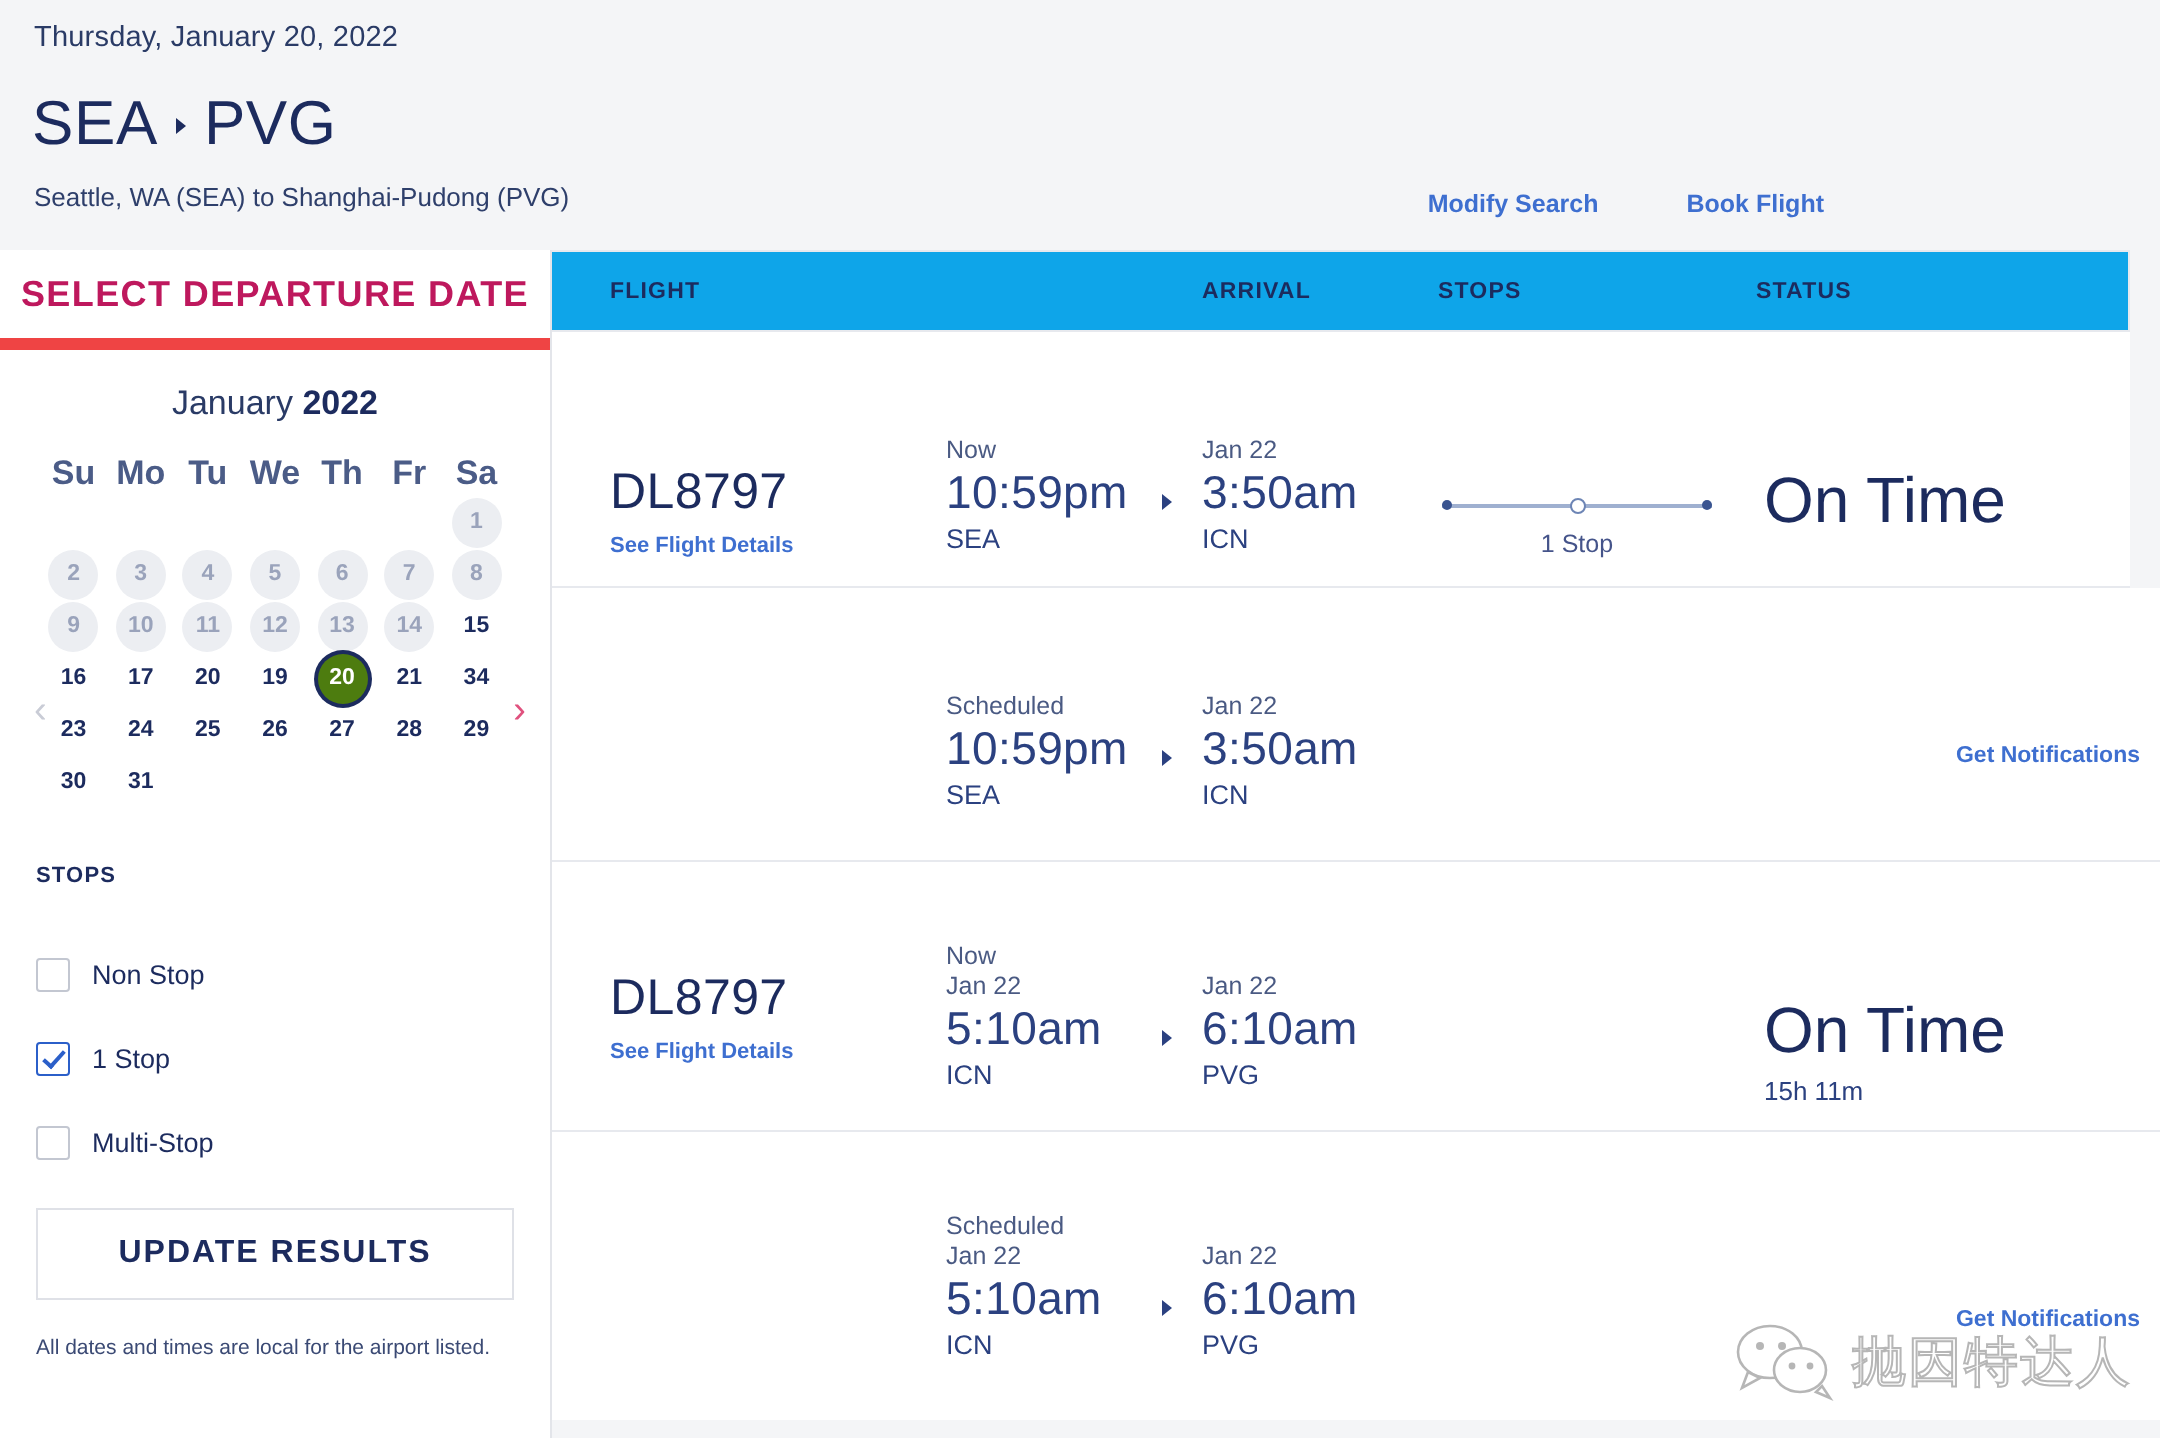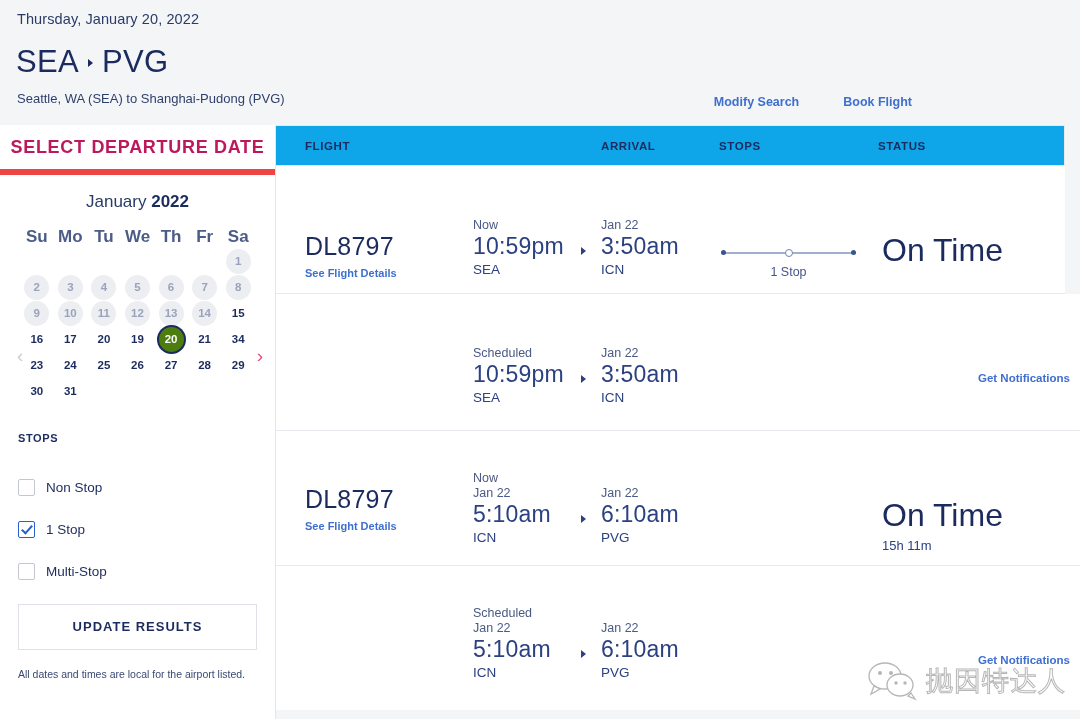--- a/index.html
+++ b/index.html
@@ -192,21 +192,21 @@
     color: #1c2b5e;
   }
 
   .update-btn {
     margin: 12px 18px 0 18px;
     height: 44px;
     line-height: 44px;
     text-align: center;
     border: 1px solid #dfe1e7;
     background: #fff;
-    font-size: 13px;
+    font-size: 16px;
     font-weight: bold;
     letter-spacing: 1px;
     color: #1c2b5e;
     cursor: pointer;
   }
   .note {
     margin: 18px 18px 0 18px;
     font-size: 10.5px;
     color: #3b4a74;
   }

